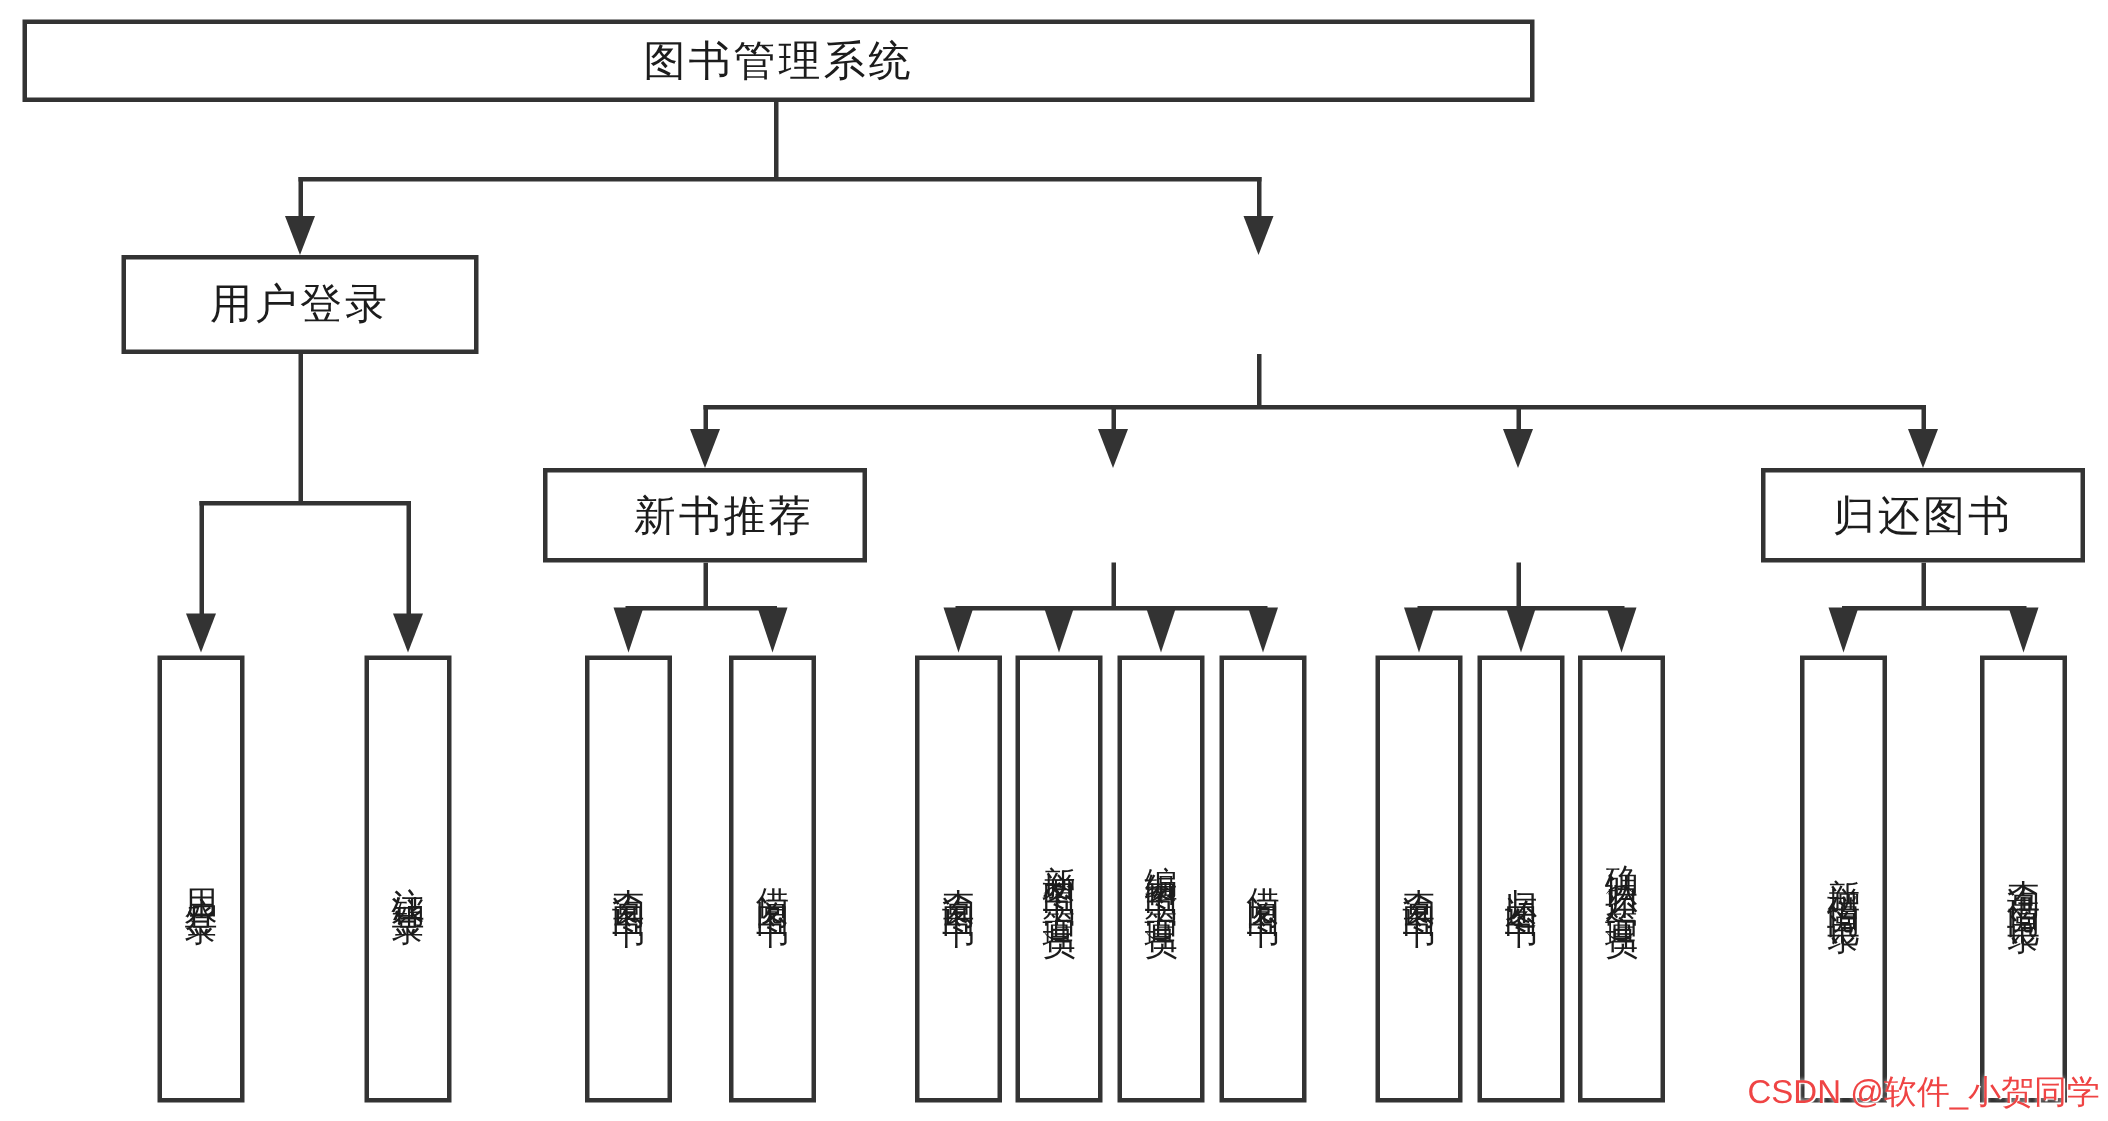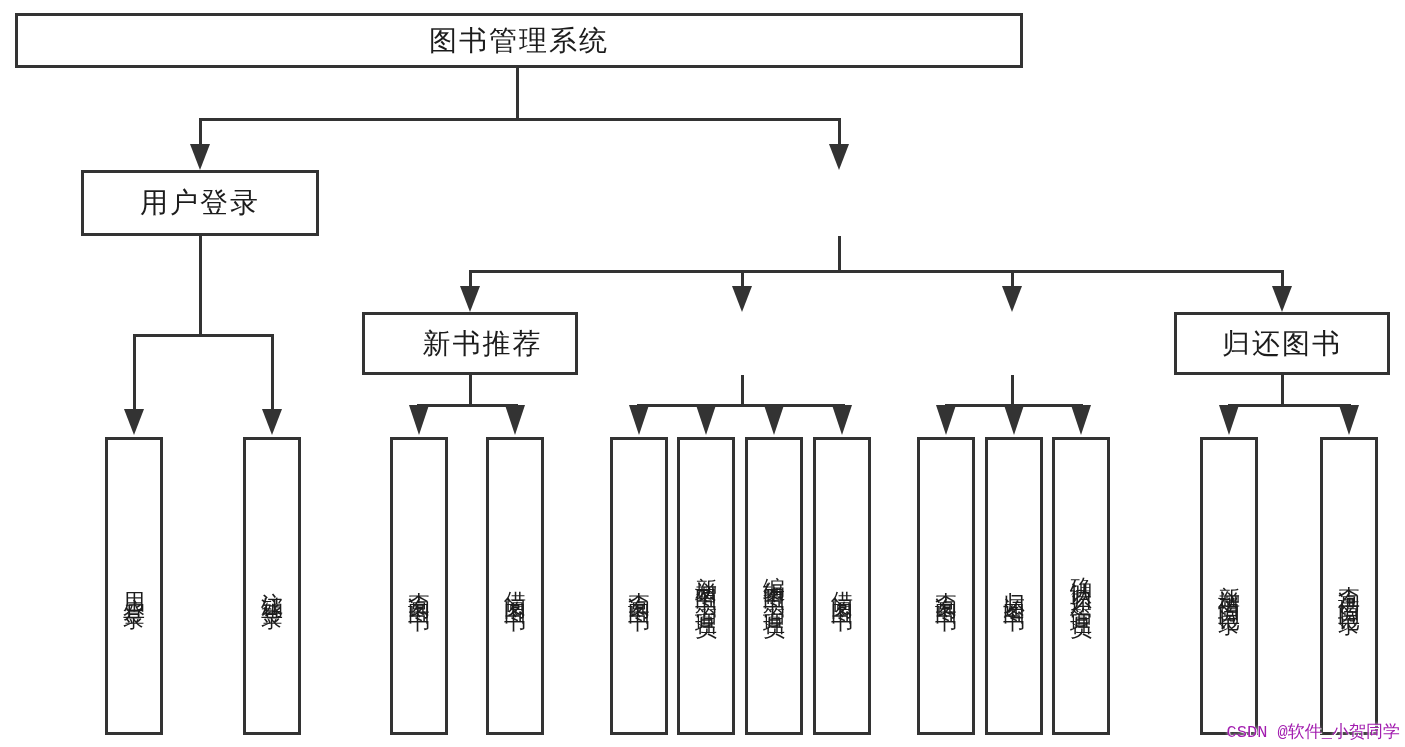--- a/index.html
+++ b/index.html
@@ -38,26 +38,25 @@
   .arrow {
     position:absolute; width:0; height:0; z-index:1;
     border-left:10px solid transparent;
     border-right:10px solid transparent;
     border-top:26px solid #333333;
   }
   .arrow.long { border-top-width:30px; }
   .watermark {
     position:absolute;
     right:5px; bottom:4px;
-    font-size:17px;
-    color:#a21caf;
+    font-size:22px;
+    color:#ef4444;
     text-shadow:0 0 3px #ffffff, 1px 1px 0 #ffffff;
     z-index:5;
     white-space:nowrap;
-    font-family:Liberation Mono, monospace;
   }
 </style>
 </head>
 <body>
 
 <div class="canvas">
 
   <div class="box root">
     <span class="hlabel">图书管理系统</span>
   </div>

